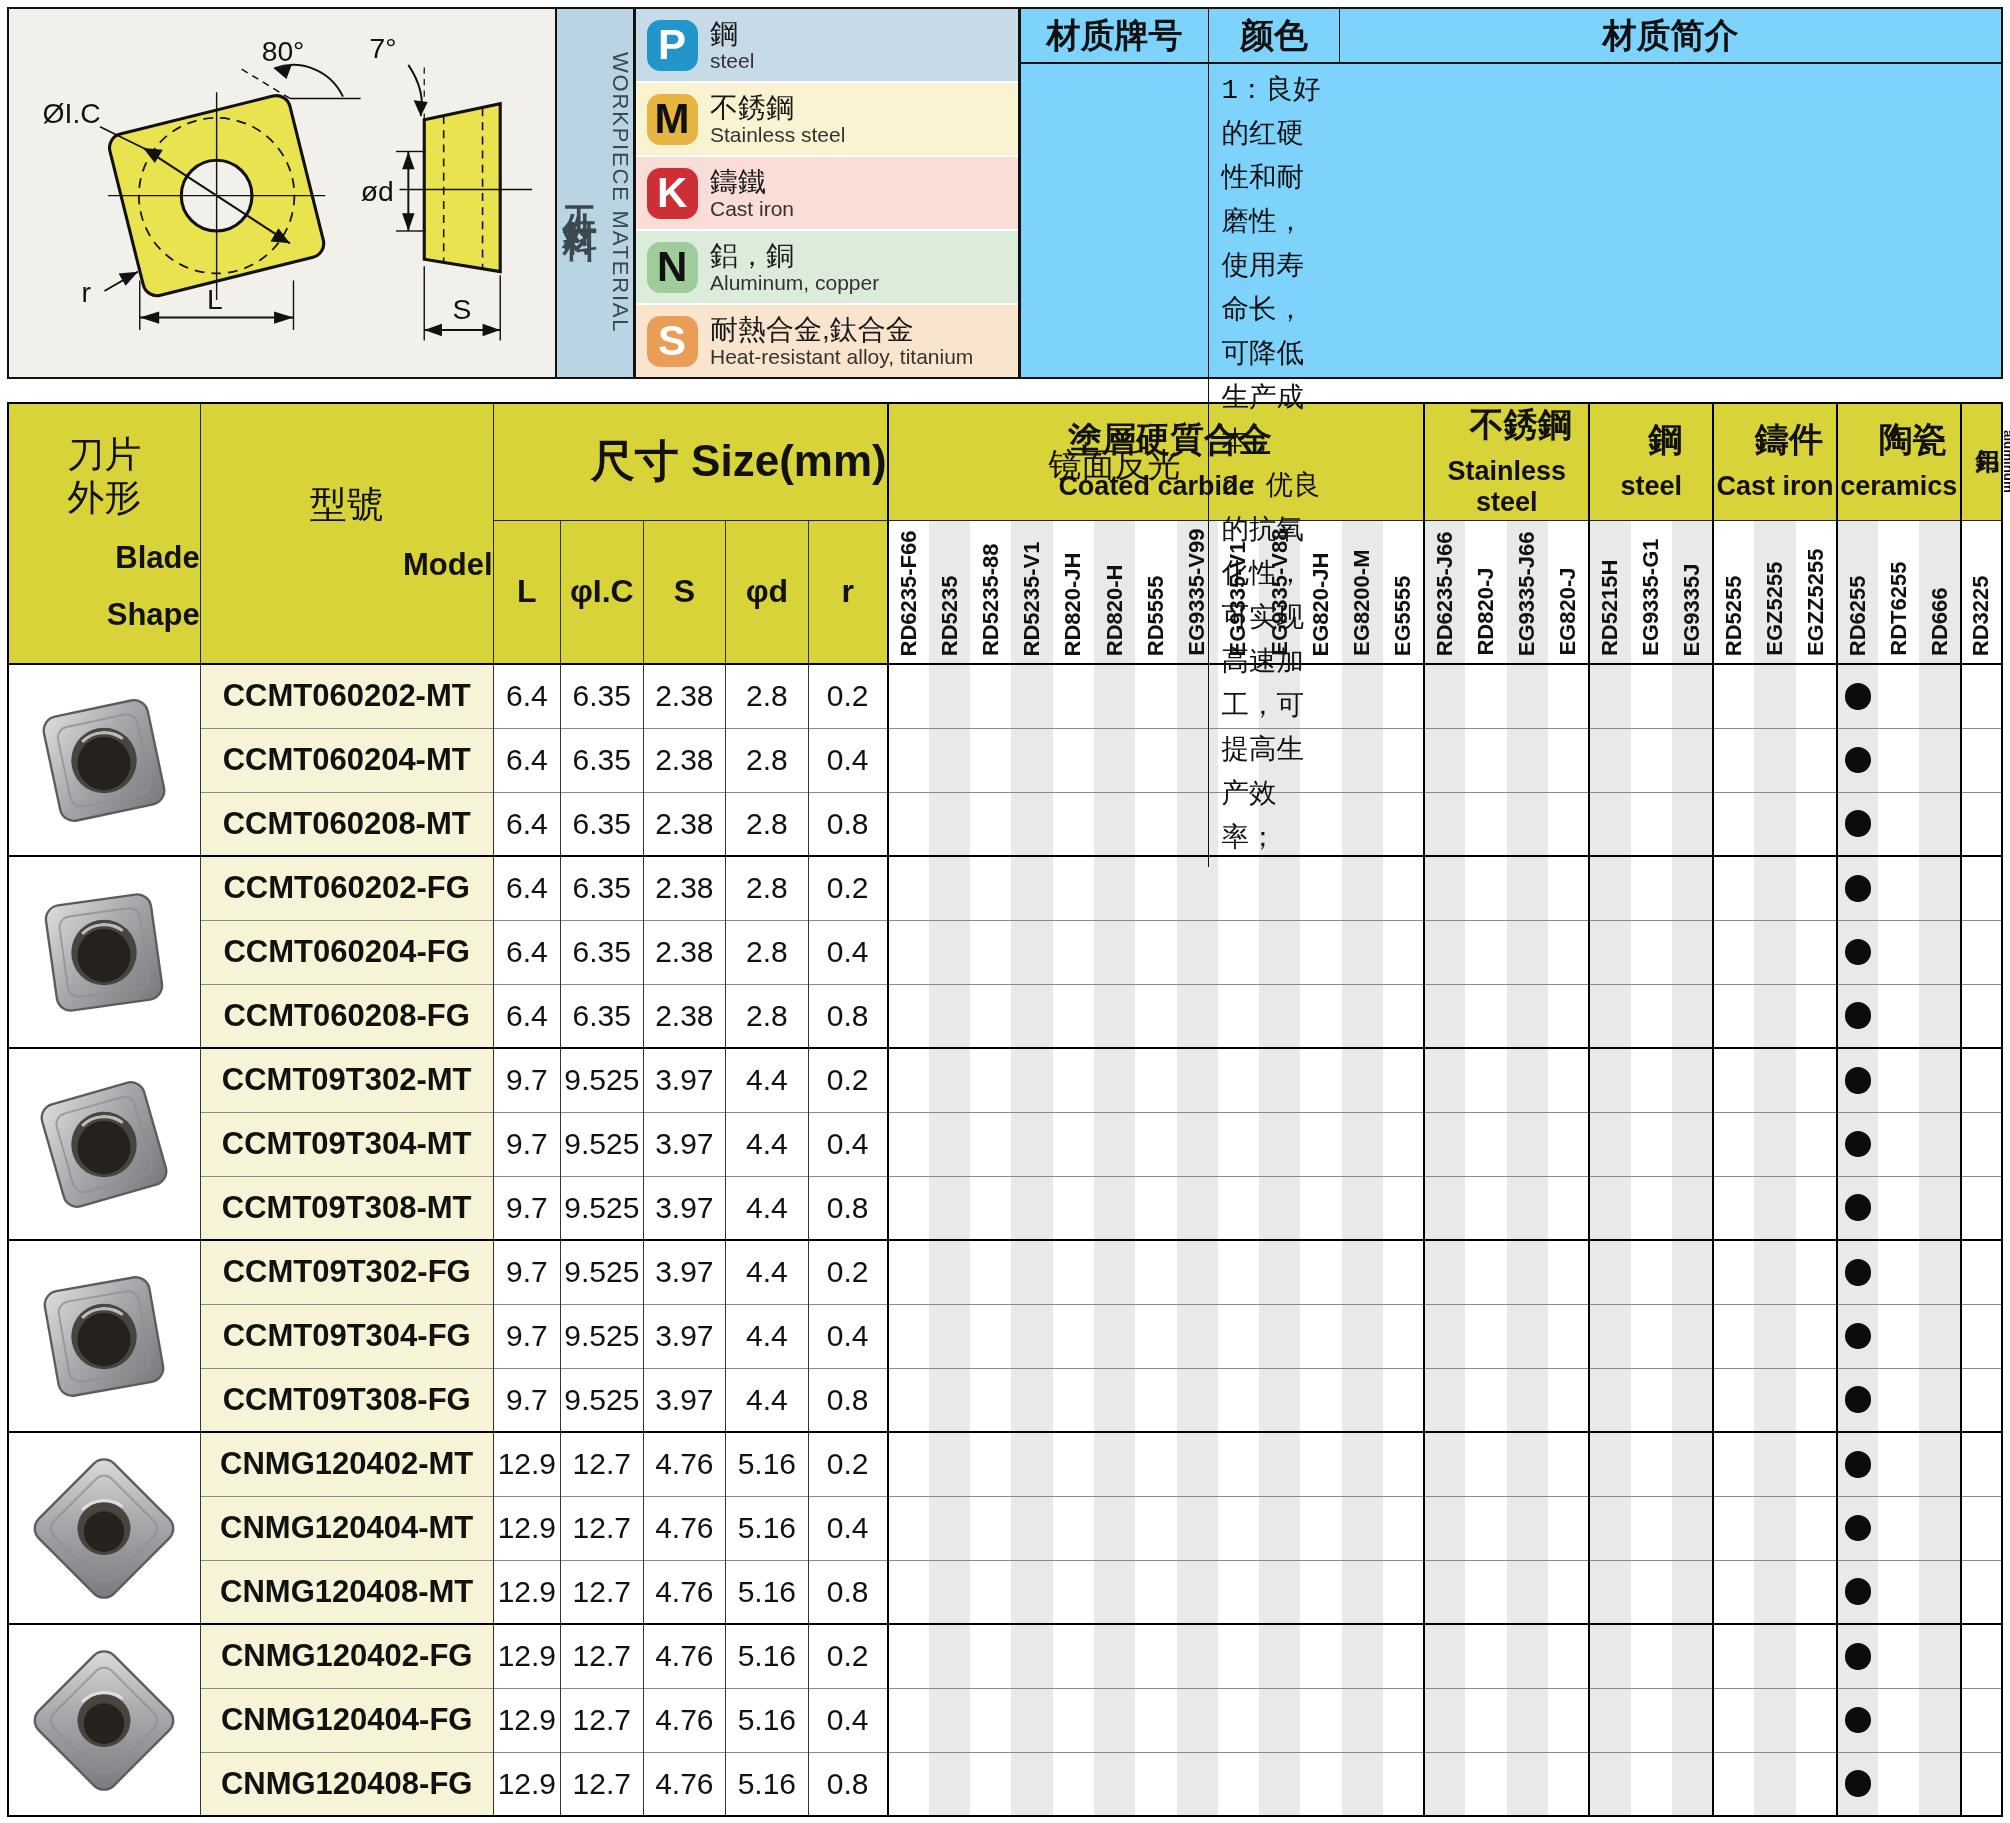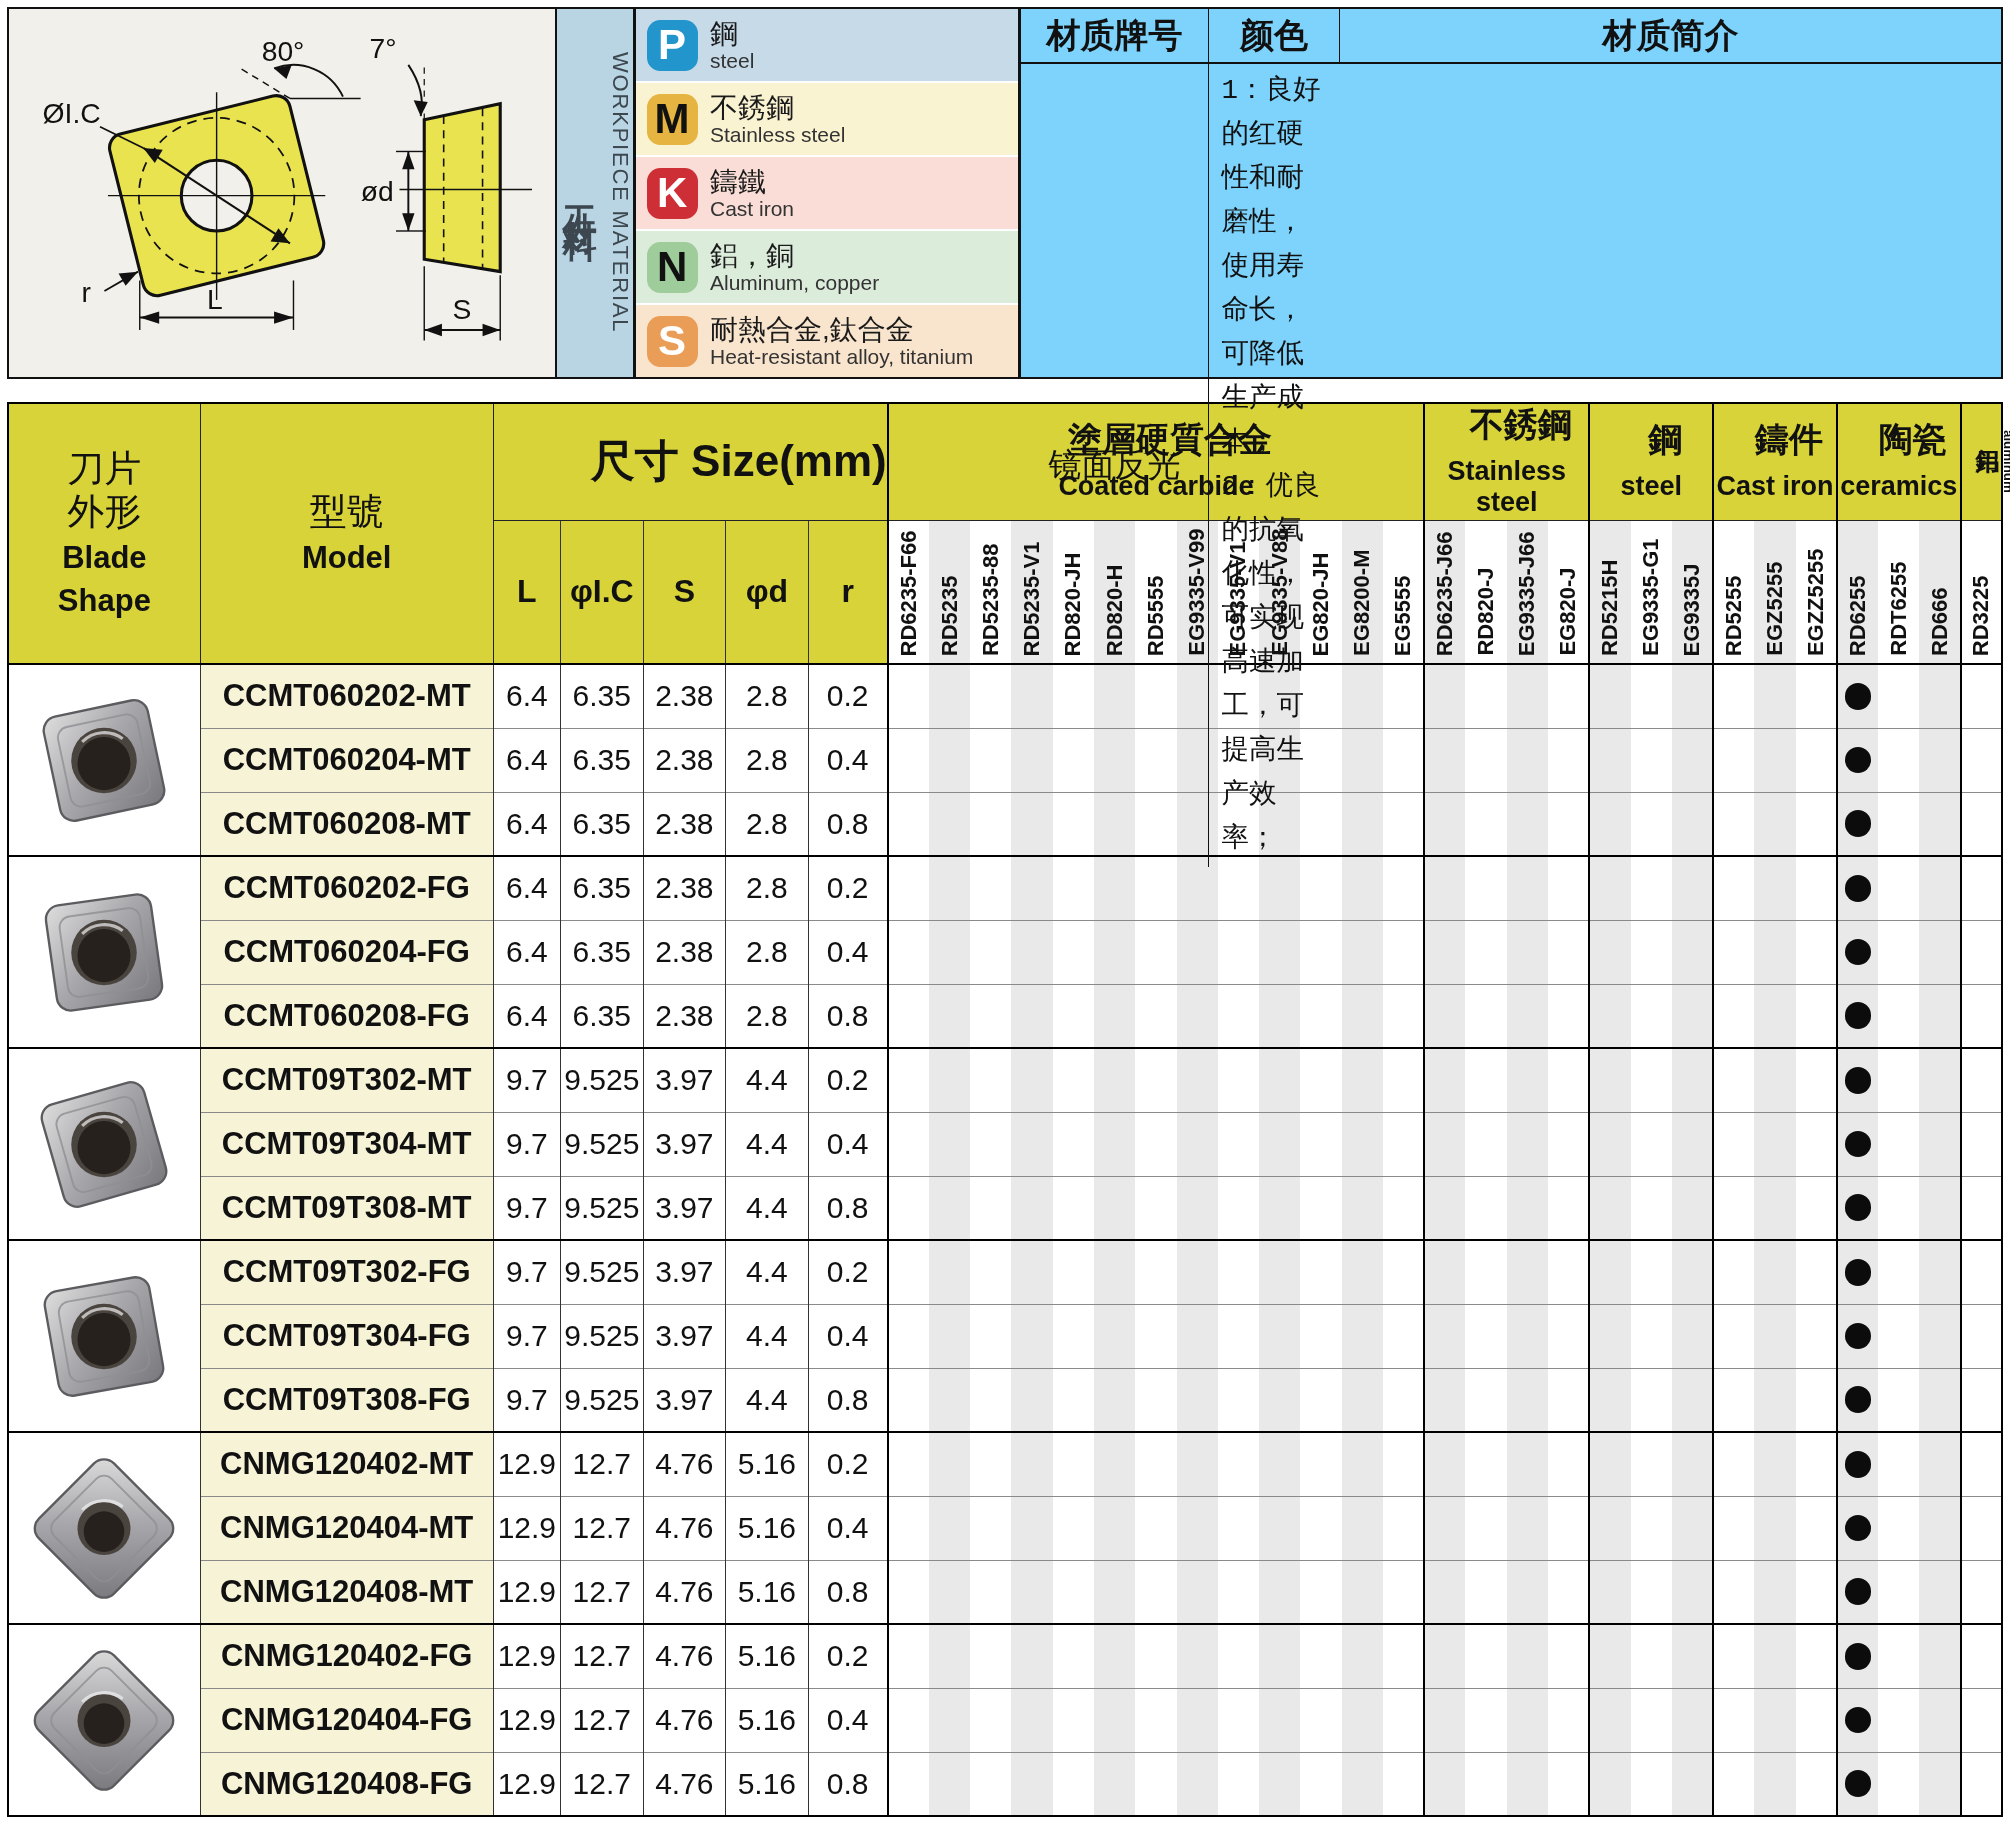--- a/index.html
+++ b/index.html
@@ -34,21 +34,21 @@
   .gi-intro{border-right:none;display:flex;flex-direction:column;justify-content:center;
     font-size:27.5px;line-height:1.6;padding:5.3px 12.4px;align-items:flex-start;}
 
   
   table.main{border-collapse:collapse;table-layout:fixed;width:1996px;margin:23px 7px 0 7px;
     border:2.7px solid #000;background:#fff;}
   th,td{box-sizing:border-box;padding:0;}
   .yellow{background:#d7d338;}
   th.corner,th.modelh{border:1.8px solid #222;vertical-align:middle;text-align:center;}
   .c-zh{font-size:37px;font-weight:normal;line-height:1.15;}
-  .c-en{font-size:31px;font-weight:bold;line-height:1.15;margin-top:7px;}
+  .c-en{font-size:31px;font-weight:bold;line-height:1.15;margin-top:21px;text-align:right;}
   th.sizeh{border:1.8px solid #222;font-size:44px;font-weight:bold;height:117px;text-align:right;vertical-align:middle;}
   th.gh{border:1.8px solid #222;text-align:center;vertical-align:middle;}
   .g-zh{font-size:34px;font-weight:bold;line-height:1.1;padding-left:28px;}
   .g-en{font-size:27px;font-weight:bold;margin-top:13px;}
   th.galu .alu-wrap{display:flex;justify-content:center;align-items:flex-start;gap:0.9px;}
   th.galu .g-zh{writing-mode:vertical-rl;font-size:24px;letter-spacing:1.8px;}
   th.galu .g-en{writing-mode:vertical-rl;font-size:13.3px;margin-top:0;}
   th.dimh{border:1.8px solid #333;font-size:32px;font-weight:bold;height:144px;text-align:center;vertical-align:middle;}
   th.vlab{border-top:1.8px solid #222;border-bottom:2.7px solid #000;border-left:none;border-right:none;
     vertical-align:bottom;text-align:center;}

